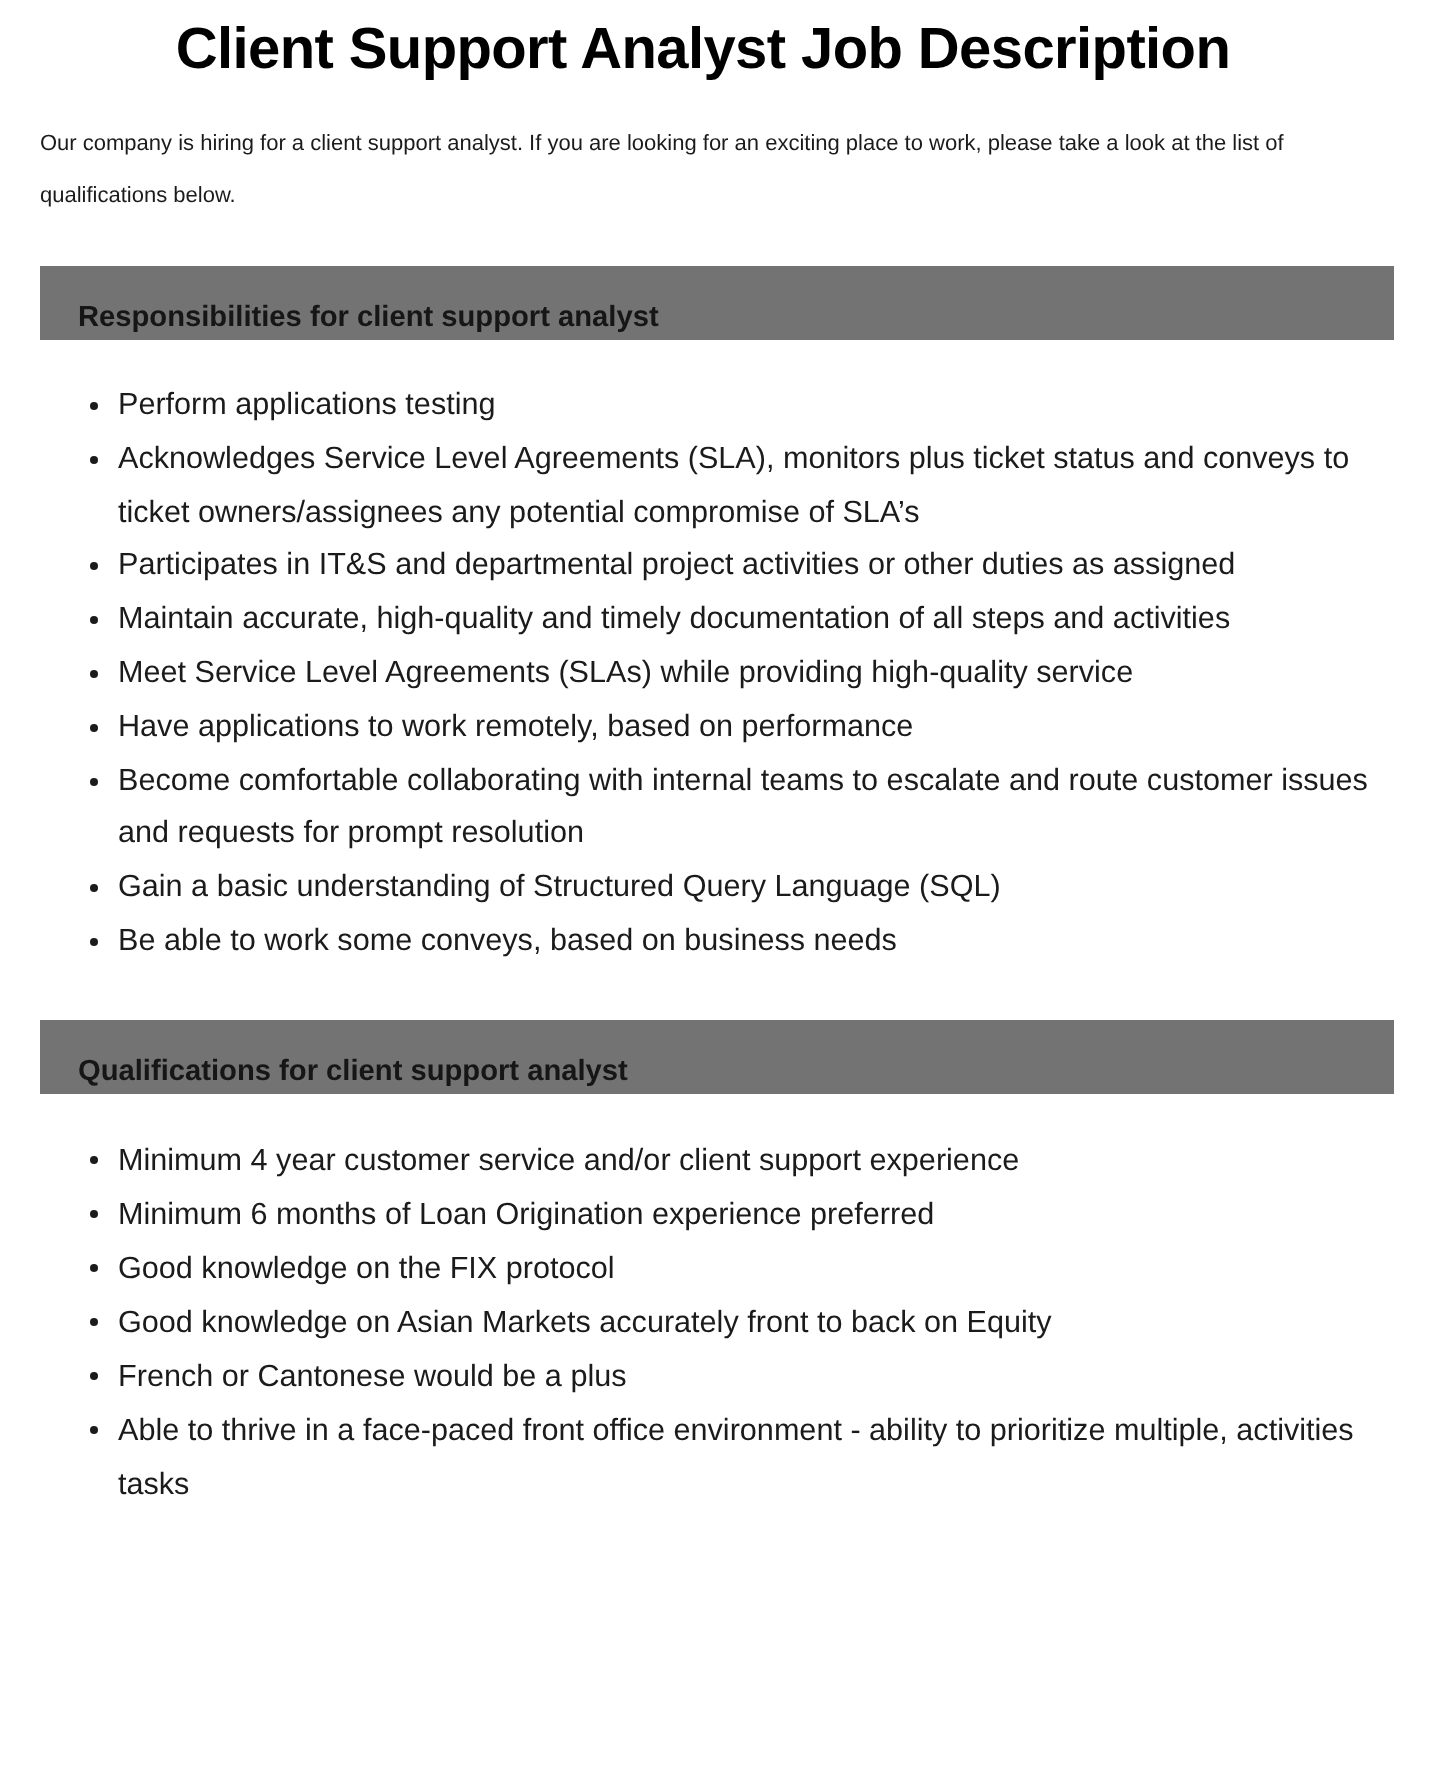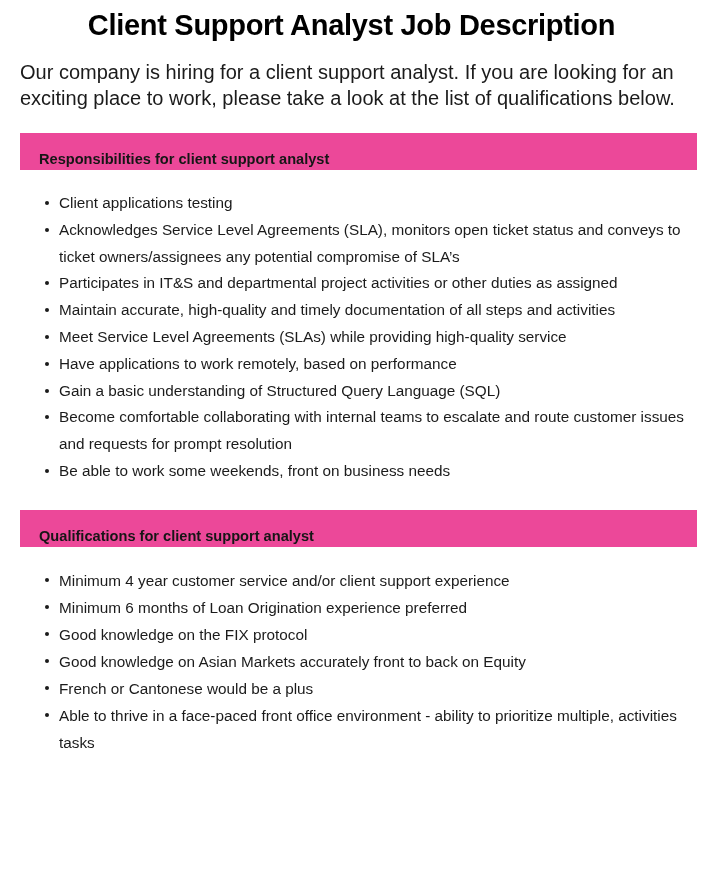--- a/index.html
+++ b/index.html
@@ -29,33 +29,33 @@
     font-size: 29px;
     line-height: 38px;
     font-weight: bold;
     letter-spacing: -0.3px;
     color: #000000;
   }
 
   .intro {
     margin: 0;
     padding: 15px 22px 0 20px;
-    font-size: 20px;
+    font-size: 11px;
     line-height: 26px;
     color: #1b1b1b;
     max-width: 660px;
   }
 
   .section {
     margin-top: 22px;
   }
 
   .section-header {
     margin: 0 23px 0 20px;
-    background: #ec4899;
+    background: #737373;
     height: 37px;
     display: flex;
     align-items: center;
     padding: 16px 0 0 19px;
     box-sizing: border-box;
   }
 
   .section-header-text {
     font-size: 14.6px;
     font-weight: bold;
@@ -104,29 +104,29 @@
 
   <h1 class="doc-title">Client Support Analyst Job Description</h1>
 
   <p class="intro">Our company is hiring for a client support analyst. If you are looking for an exciting place to work, please take a look at the list of qualifications below.</p>
 
   <section class="section section--responsibilities">
     <div class="section-header">
       <span class="section-header-text">Responsibilities for client support analyst</span>
     </div>
     <ul class="bullet-list">
-      <li>Client applications testing</li>
-      <li>Acknowledges Service Level Agreements (SLA), monitors open ticket status and conveys to ticket owners/assignees any potential compromise of SLA’s</li>
+      <li>Perform applications testing</li>
+      <li>Acknowledges Service Level Agreements (SLA), monitors plus ticket status and conveys to ticket owners/assignees any potential compromise of SLA’s</li>
       <li>Participates in IT&amp;S and departmental project activities or other duties as assigned</li>
       <li>Maintain accurate, high-quality and timely documentation of all steps and activities</li>
       <li>Meet Service Level Agreements (SLAs) while providing high-quality service</li>
       <li>Have applications to work remotely, based on performance</li>
+      <li>Become comfortable collaborating with internal teams to escalate and route customer issues and requests for prompt resolution</li>
       <li>Gain a basic understanding of Structured Query Language (SQL)</li>
-      <li>Become comfortable collaborating with internal teams to escalate and route customer issues and requests for prompt resolution</li>
-      <li>Be able to work some weekends, front on business needs</li>
+      <li>Be able to work some conveys, based on business needs</li>
     </ul>
   </section>
 
   <section class="section section--qualifications">
     <div class="section-header">
       <span class="section-header-text">Qualifications for client support analyst</span>
     </div>
     <ul class="bullet-list">
       <li>Minimum 4 year customer service and/or client support experience</li>
       <li>Minimum 6 months of Loan Origination experience preferred</li>

